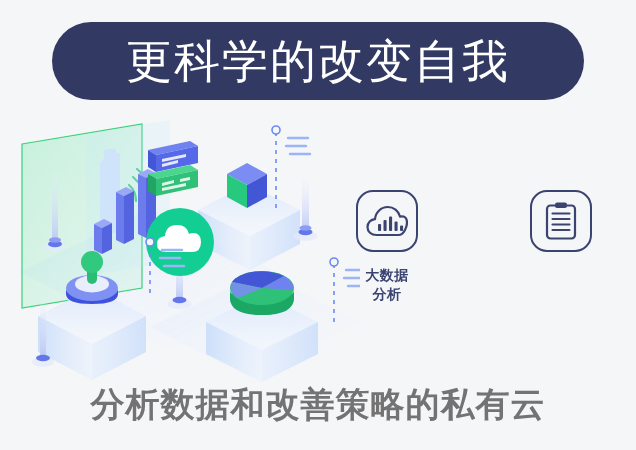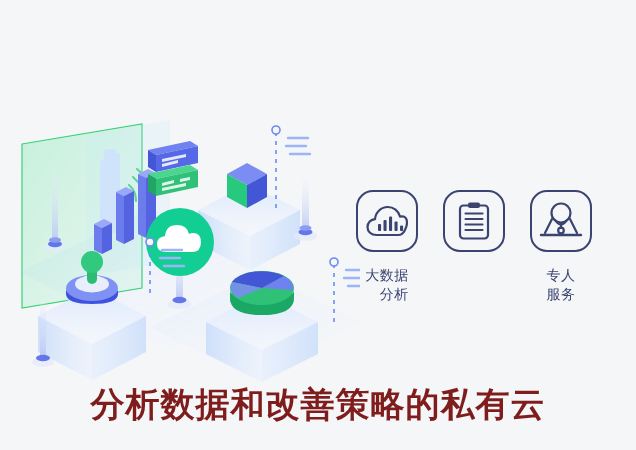--- a/index.html
+++ b/index.html
@@ -82,46 +82,49 @@
     display: flex;
     align-items: center;
     justify-content: center;
     background: transparent;
   }
   .feature-label {
     margin-top: 14px;
     color: #3b4371;
     font-size: 14px;
     line-height: 19px;
-    text-align: right;
-    font-weight: 400;
+    text-align: center;
+    font-weight: 700;
     font-family: "DejaVu Sans", "Liberation Sans", sans-serif;
     letter-spacing: 0.5px;
   }
 
   
   .tagline {
     position: absolute;
     left: 0;
     top: 382px;
     width: 636px;
     text-align: center;
-    color: #7f1d1d;
+    color: #737373;
     font-size: 34px;
     line-height: 44px;
     font-weight: 700;
     letter-spacing: 1px;
     font-family: "DejaVu Sans", "Liberation Sans", sans-serif;
   }
 </style>
 </head>
 <body>
 
 <div id="poster">
 
+  <div class="title-pill">
+    <span class="title-text">更科学的改变自我</span>
+  </div>
 
   <div class="stage">
     <svg width="360" height="270" viewBox="0 0 360 270" xmlns="http://www.w3.org/2000/svg">
       <defs>
         <linearGradient id="glassGrad" x1="0" y1="0" x2="0" y2="1">
           <stop offset="0%" stop-color="#dbe8fc" stop-opacity="0.95"></stop>
           <stop offset="100%" stop-color="#f3f7fe" stop-opacity="0.55"></stop>
         </linearGradient>
         <linearGradient id="glassGradL" x1="0" y1="0" x2="1" y2="0">
           <stop offset="0%" stop-color="#c9ddfa" stop-opacity="0.9"></stop>
@@ -328,34 +331,18 @@
           <g stroke="#3b4371" stroke-width="2.1" stroke-linecap="round">
             <line x1="8.5" y1="12.5" x2="25.5" y2="12.5"></line>
             <line x1="8.5" y1="18" x2="25.5" y2="18"></line>
             <line x1="8.5" y1="23.5" x2="25.5" y2="23.5"></line>
             <line x1="8.5" y1="29" x2="25.5" y2="29"></line>
           </g>
         </svg>
       </div>
     </div>
 
-    <div class="feature">
-      <div class="feature-icon-box">
-        <svg width="44" height="38" viewBox="0 0 44 38">
-          <circle cx="22" cy="11" r="9.5" fill="none" stroke="#3b4371" stroke-width="2.2"></circle>
-          <path d="M13,17 L6,31 M31,17 L38,31" fill="none" stroke="#3b4371" stroke-width="2.2" stroke-linecap="round"></path>
-          <path d="M16,18 q6,9 12,0" fill="none" stroke="#3b4371" stroke-width="2.2" stroke-linecap="round"></path>
-          <line x1="22" y1="21" x2="22" y2="26" stroke="#3b4371" stroke-width="2.2" stroke-linecap="round"></line>
-          <circle cx="22" cy="28.5" r="2.8" fill="none" stroke="#3b4371" stroke-width="2.2"></circle>
-          <line x1="2" y1="33" x2="42" y2="33" stroke="#3b4371" stroke-width="2.4" stroke-linecap="round"></line>
-        </svg>
-      </div>
-      <div class="feature-label">
-        <div>专人</div>
-        <div>服务</div>
-      </div>
-    </div>
 
   </div>
 
   <div class="tagline">分析数据和改善策略的私有云</div>
 
 </div>
 
 </body></html>

